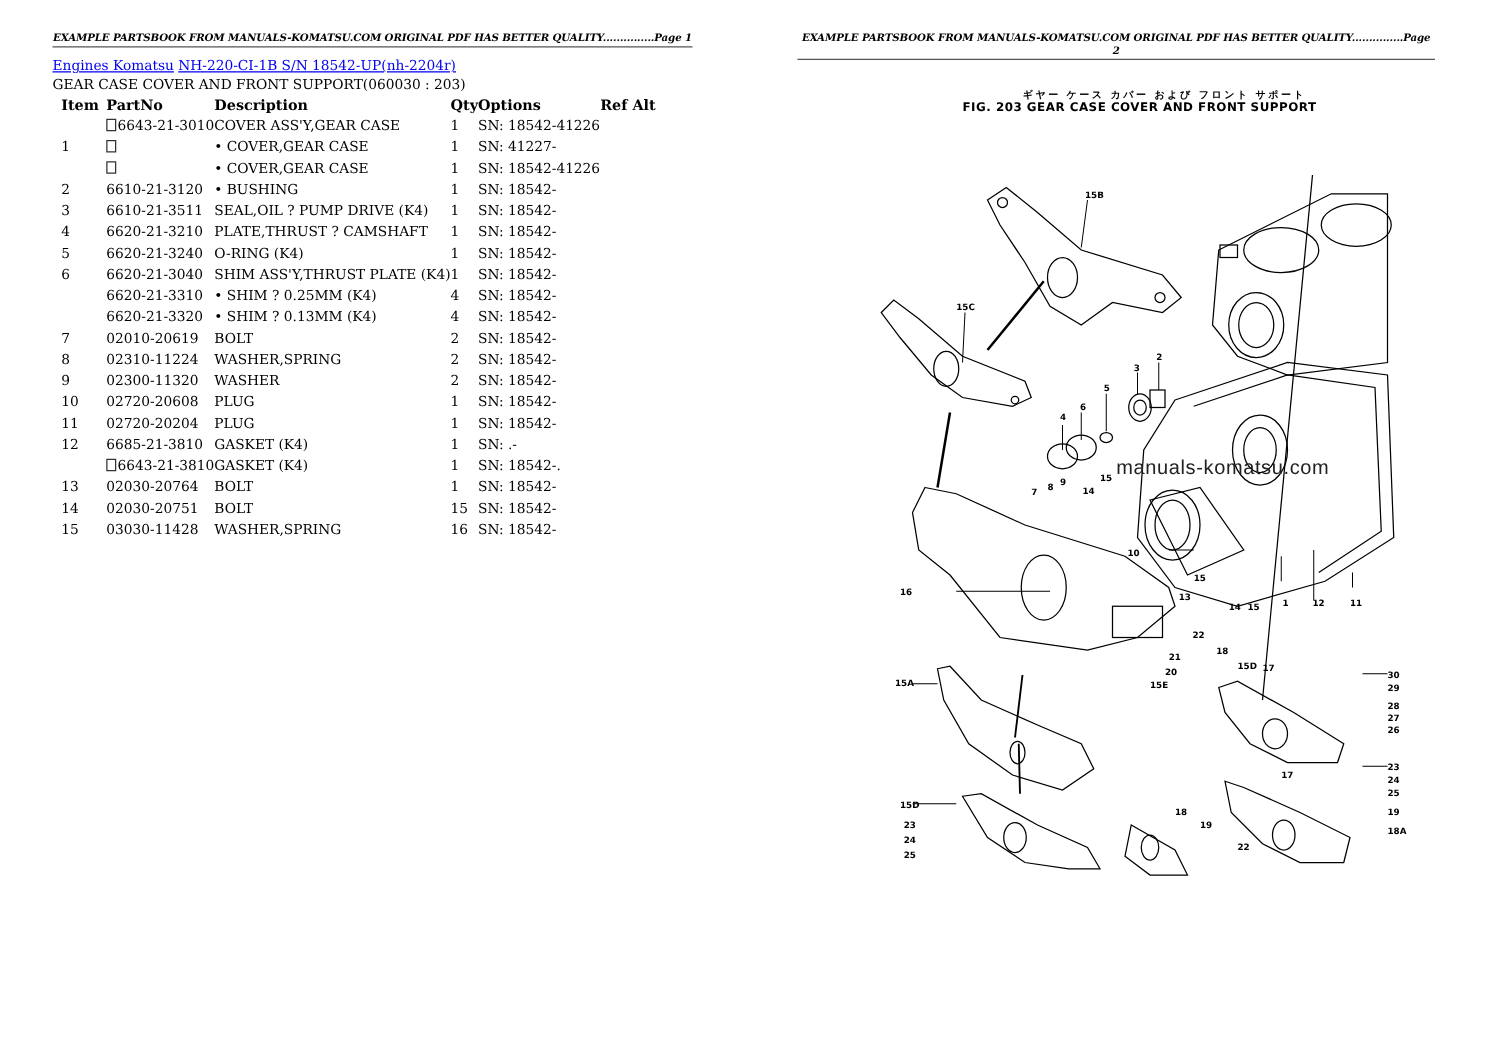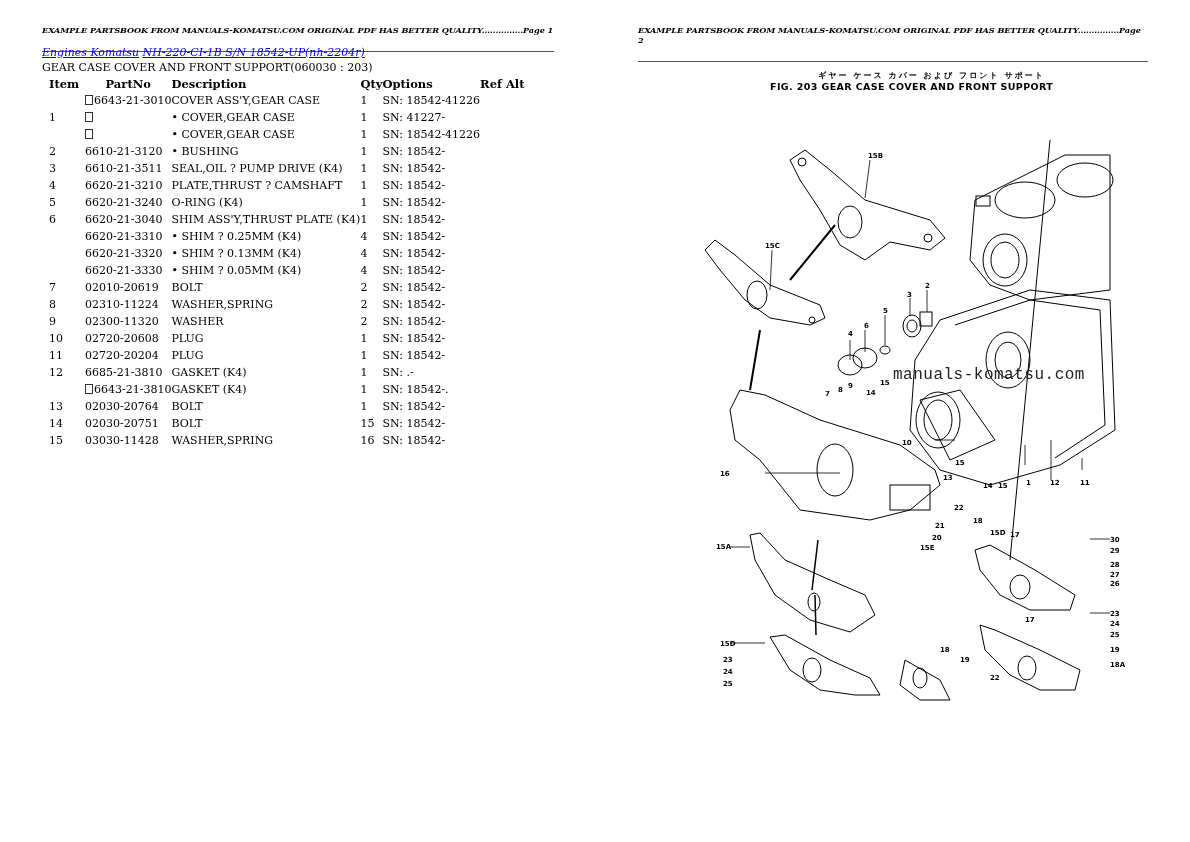--- a/index.html
+++ b/index.html
@@ -1,54 +1,54 @@
 <!DOCTYPE html>
 <html><head>
 <meta charset="utf-8">
 <style>
   html, body { margin: 0; padding: 0; background: #ffffff; }
   body { width: 1190px; height: 842px; position: relative; overflow: hidden; font-family: "DejaVu Serif", "Liberation Serif", serif; color: #000; }
-  .page-header { position: absolute; top: 25px; font-family: "DejaVu Serif", serif; font-style: italic; font-weight: bold; font-size: 8.2px; text-align: left; border-bottom: 1px solid #555; padding-bottom: 16px; letter-spacing: -0.1px; }
+  .page-header { position: absolute; top: 25px; font-family: "DejaVu Serif", serif; font-style: italic; font-weight: bold; font-size: 8.2px; text-align: center; border-bottom: 1px solid #555; padding-bottom: 2px; letter-spacing: -0.1px; }
   #hdr1 { left: 42px; width: 512px; }
   #hdr2 { left: 638px; width: 510px; }
   .breadcrumb { position: absolute; left: 42px; top: 46px; font-size: 11px; }
-  .breadcrumb a { color: #0000ee; text-decoration: underline; font-style: italic; }
+  .breadcrumb a { color: #0000ee; text-decoration: underline; }
   .subtitle { position: absolute; left: 42px; top: 61px; font-size: 11px; }
   table.parts { position: absolute; left: 42px; top: 76px; border-collapse: collapse; font-size: 11px; }
   table.parts th { font-weight: bold; text-align: left; padding: 0; height: 16px; font-size: 11.5px; }
   table.parts td { padding: 0; height: 17px; white-space: nowrap; vertical-align: middle; }
   .c-item { width: 36px; text-align: left; padding-left: 7px !important; }
   .c-part { width: 83px; }
   .c-desc { width: 176px; }
   .c-qty  { width: 20px; text-align: left; }
   .c-opt  { width: 90px; }
   .c-ref  { width: 60px; }
   .box { display: inline-block; width: 8px; height: 10px; border: 1px solid #333; vertical-align: -1px; margin-right: 1px; box-sizing: border-box; }
   .fig-title { position: absolute; left: 770px; top: 70px; font-family: "DejaVu Sans", sans-serif; font-weight: bold; font-size: 9.5px; letter-spacing: 0.4px; text-align: center; }
   .fig-title .jp { display: block; font-size: 8px; font-weight: bold; margin-left: 40px; letter-spacing: 2px; }
   .diagram { position: absolute; left: 690px; top: 140px; width: 460px; height: 590px; }
-  .watermark { position: absolute; left: 893px; top: 366px; font-family: Liberation Mono, monospace; font-size: 16px; color: #222; letter-spacing: 0.5px; }
+  .watermark { position: absolute; left: 893px; top: 366px; font-family: Liberation Sans, sans-serif; font-size: 16px; color: #222; letter-spacing: 0.5px; }
 </style>
 </head>
 <body>
 
 <div class="page-header" id="hdr1">EXAMPLE PARTSBOOK FROM MANUALS-KOMATSU.COM ORIGINAL PDF HAS BETTER QUALITY...............Page 1</div>
 <div class="page-header" id="hdr2">EXAMPLE PARTSBOOK FROM MANUALS-KOMATSU.COM ORIGINAL PDF HAS BETTER QUALITY...............Page 2</div>
 
 <div class="breadcrumb">
   <a href="#">Engines Komatsu</a>
   <a href="#">NH-220-CI-1B S/N 18542-UP(nh-2204r)</a>
 </div>
 <div class="subtitle">GEAR CASE COVER AND FRONT SUPPORT(060030 : 203)</div>
 
 <table class="parts">
   <thead>
     <tr>
       <th class="c-item" style="text-align:left">Item</th>
-      <th class="c-part" style="text-align:center">PartNo</th>
+      <th class="c-part" style="text-align:left">PartNo</th>
       <th class="c-desc">Description</th>
       <th class="c-qty">Qty</th>
       <th class="c-opt">Options</th>
       <th class="c-ref">Ref Alt</th>
     </tr>
   </thead>
   <tbody id="parts-body">
       <tr>
         <td class="c-item"><span></span></td>
         <td class="c-part"><span class="box"></span><span>6643-21-3010</span></td>
@@ -118,28 +118,20 @@
         <td class="c-part"><span>6620-21-3310</span></td>
         <td class="c-desc"><span>• SHIM ? 0.25MM (K4)</span></td>
         <td class="c-qty"><span>4</span></td>
         <td class="c-opt"><span>SN: 18542-</span></td>
         <td class="c-ref"></td>
       </tr>
       <tr>
         <td class="c-item"><span></span></td>
         <td class="c-part"><span>6620-21-3320</span></td>
         <td class="c-desc"><span>• SHIM ? 0.13MM (K4)</span></td>
-        <td class="c-qty"><span>4</span></td>
-        <td class="c-opt"><span>SN: 18542-</span></td>
-        <td class="c-ref"></td>
-      </tr>
-      <tr>
-        <td class="c-item"><span></span></td>
-        <td class="c-part"><span>6620-21-3330</span></td>
-        <td class="c-desc"><span>• SHIM ? 0.05MM (K4)</span></td>
         <td class="c-qty"><span>4</span></td>
         <td class="c-opt"><span>SN: 18542-</span></td>
         <td class="c-ref"></td>
       </tr>
       <tr>
         <td class="c-item"><span>7</span></td>
         <td class="c-part"><span>02010-20619</span></td>
         <td class="c-desc"><span>BOLT</span></td>
         <td class="c-qty"><span>2</span></td>
         <td class="c-opt"><span>SN: 18542-</span></td>

